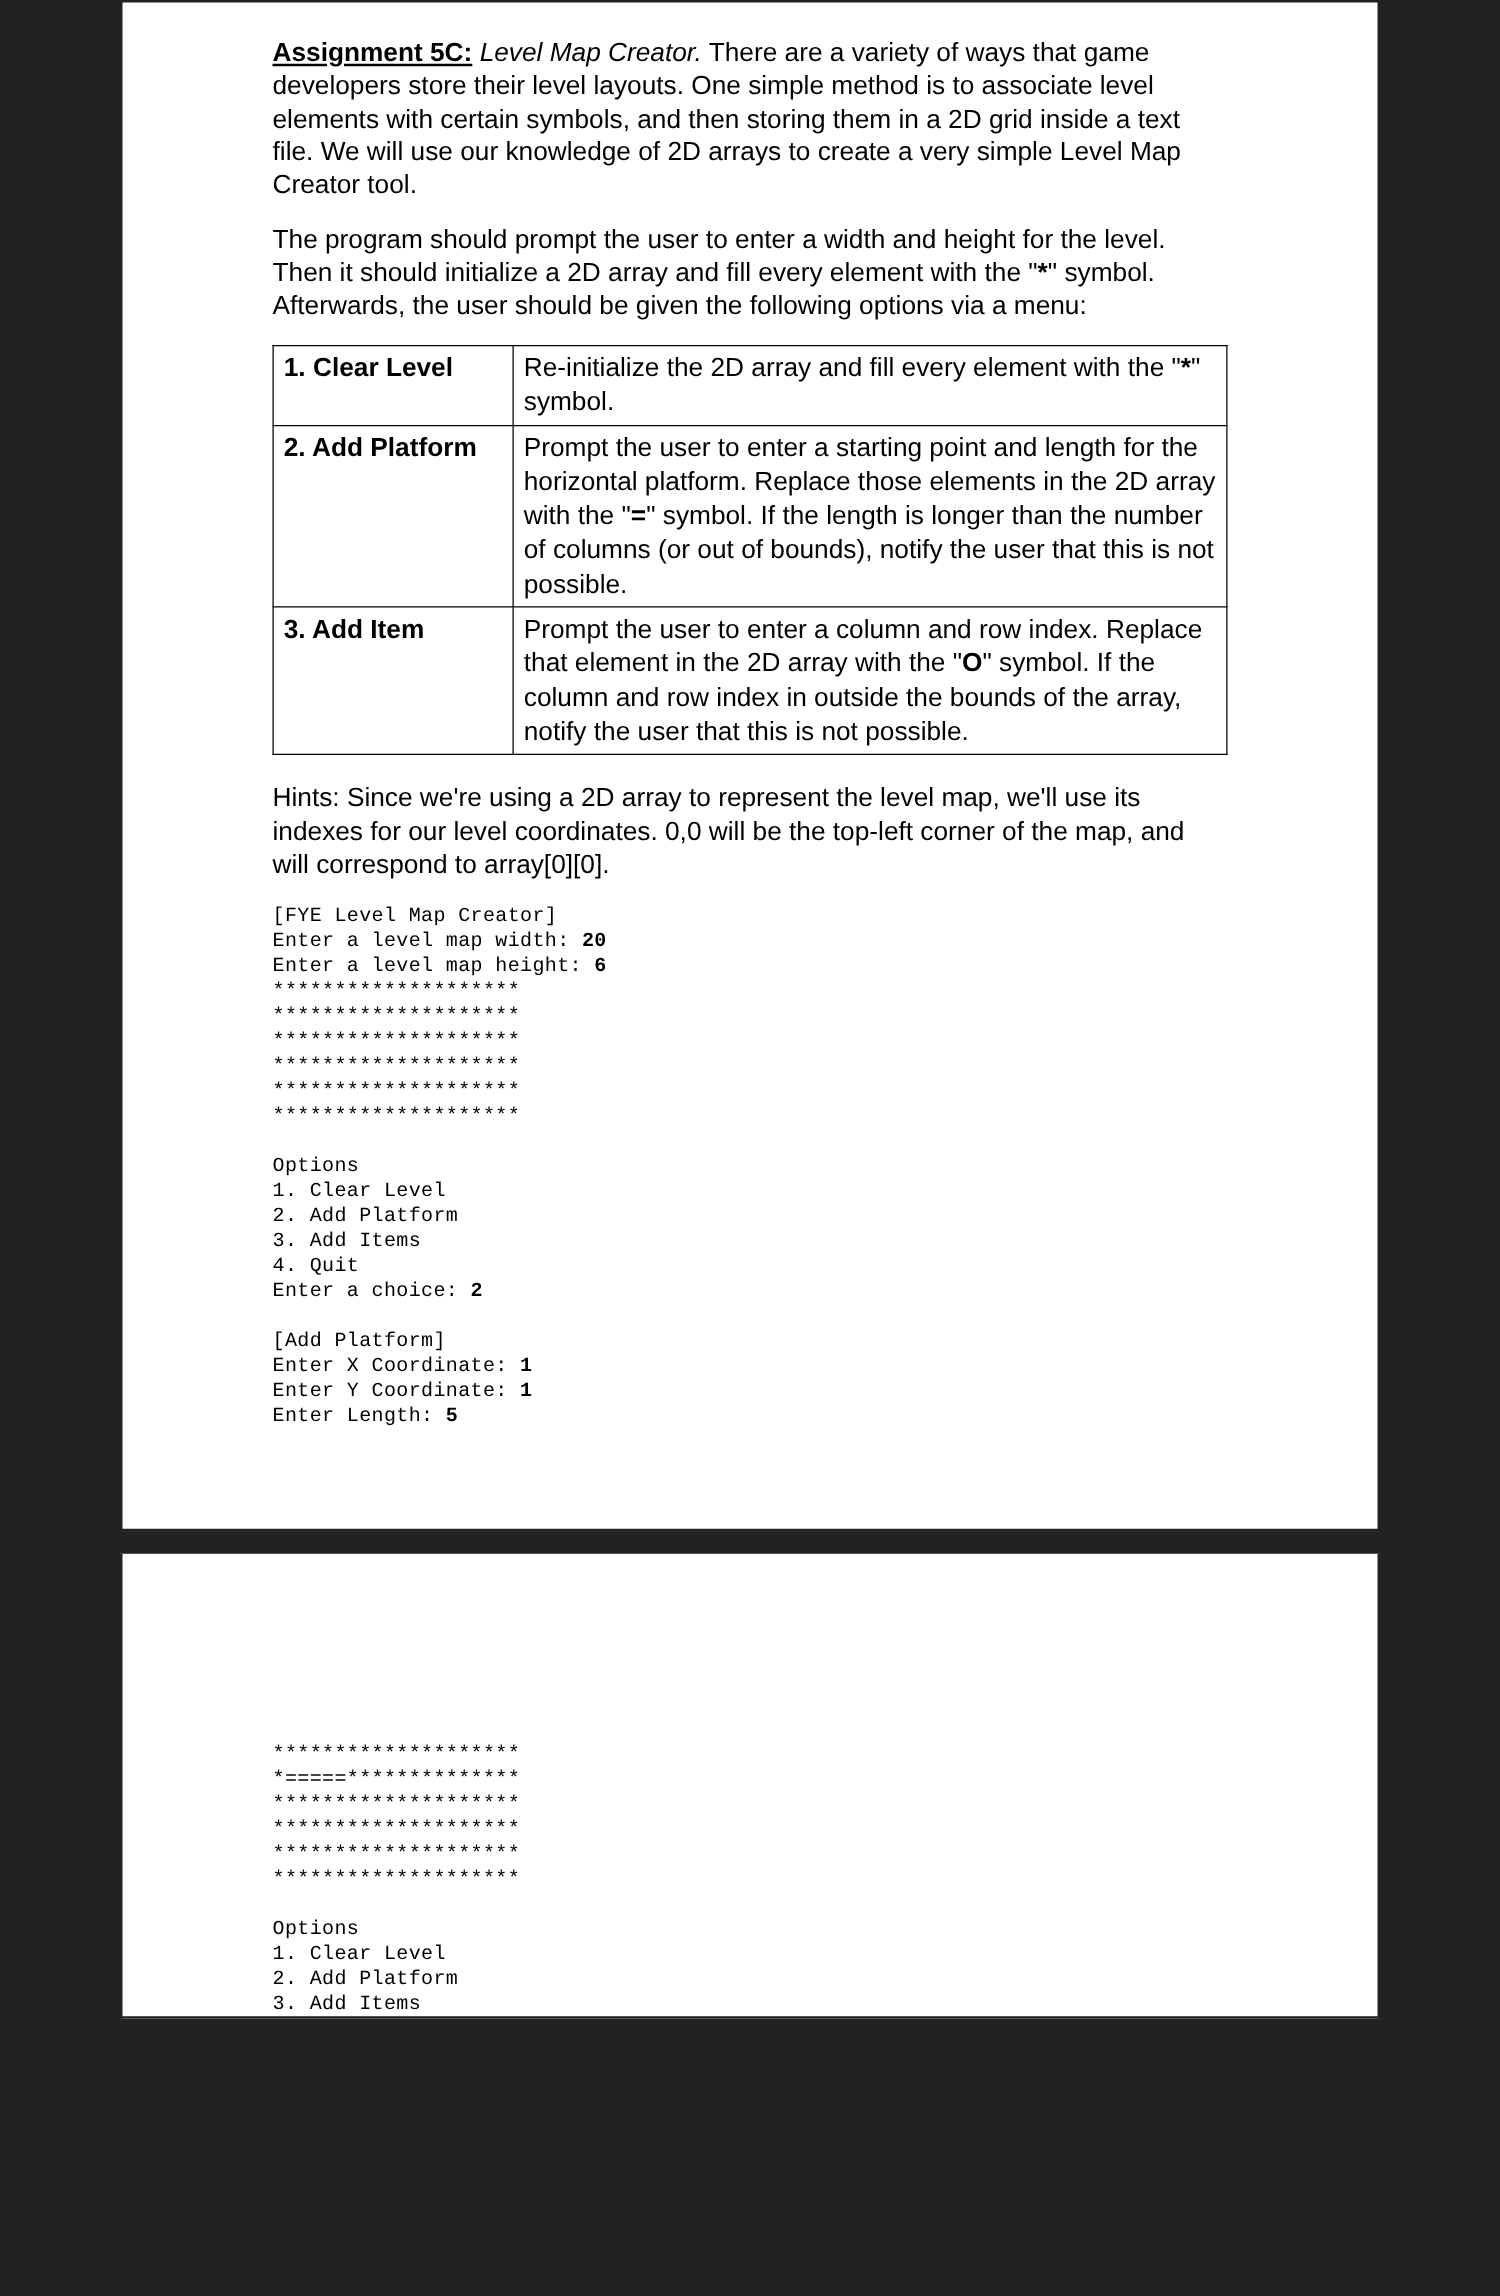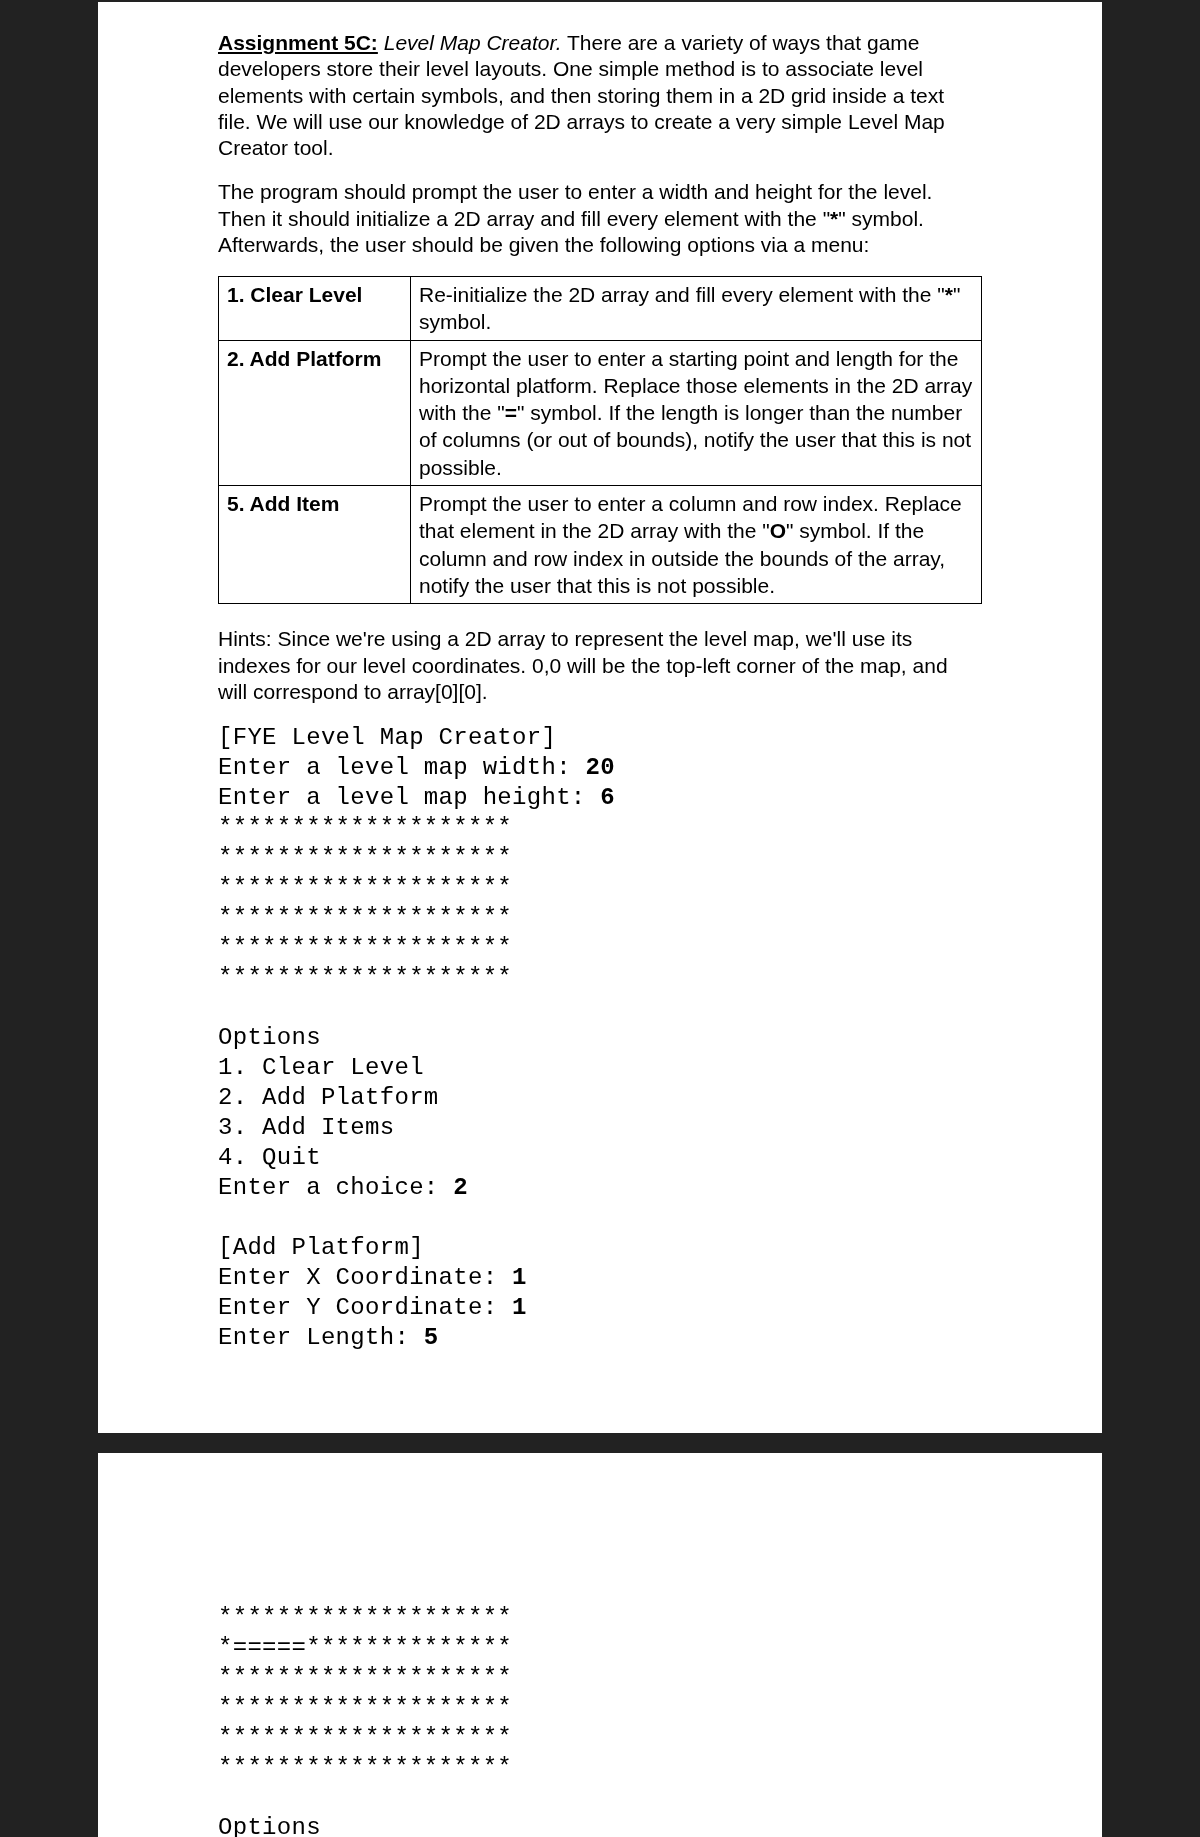--- a/index.html
+++ b/index.html
@@ -62,21 +62,21 @@
   }
   .sample-heading {
     font-family: "Courier New", Courier, monospace;
     font-size: 20px;
     text-decoration: underline;
     margin: 22px 0 0 0;
     white-space: pre;
   }
   .code {
     font-family: "Courier New", Courier, monospace;
-    font-size: 24px;
+    font-size: 16px;
     line-height: 1.25;
     margin: 0;
     white-space: pre;
     letter-spacing: 0.3px;
   }
   .code .b { font-weight: 700; }
   .bold-inline { font-weight: 700; }
 </style>
 </head>
 <body>
@@ -104,21 +104,21 @@
           <span>Re-initialize the 2D array and fill every element with the "</span><span class="bold-inline">*</span><span>" symbol.</span>
         </td>
       </tr>
       <tr>
         <td class="opt">2. Add Platform</td>
         <td>
           <span>Prompt the user to enter a starting point and length for the horizontal platform. Replace those elements in the 2D array with the "</span><span class="bold-inline">=</span><span>" symbol. If the length is longer than the number of columns (or out of bounds), notify the user that this is not possible.</span>
         </td>
       </tr>
       <tr>
-        <td class="opt">5. Add Item</td>
+        <td class="opt">3. Add Item</td>
         <td>
           <span>Prompt the user to enter a column and row index. Replace that element in the 2D array with the "</span><span class="bold-inline">O</span><span>" symbol. If the column and row index in outside the bounds of the array, notify the user that this is not possible.</span>
         </td>
       </tr>
     </tbody>
       </table>
 
 
     <p class="para">
       <span class="hints-label">Hints:</span>

